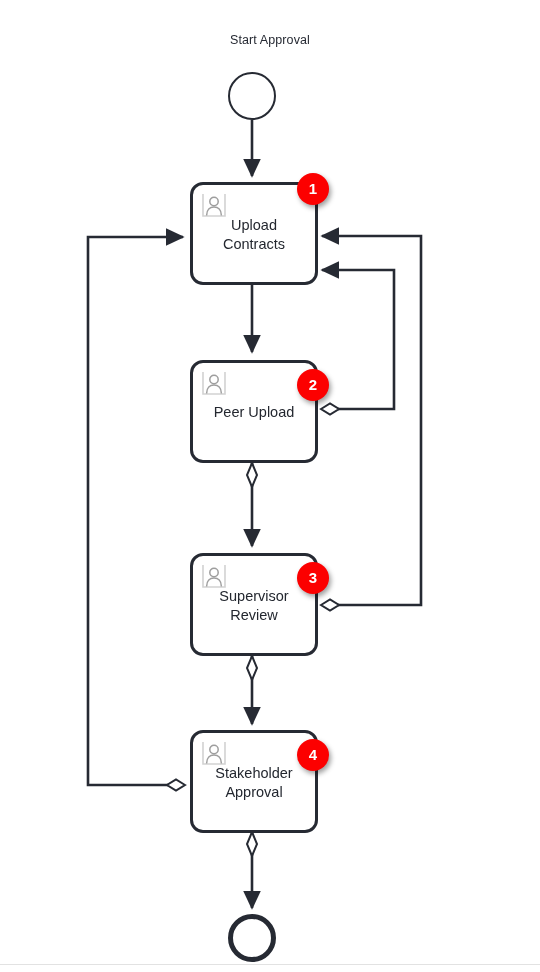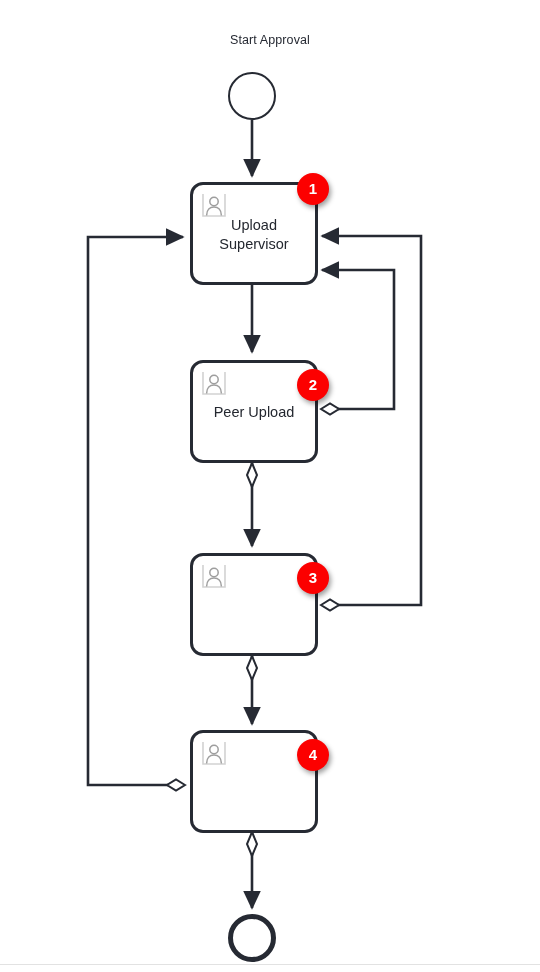--- a/index.html
+++ b/index.html
@@ -152,21 +152,21 @@
 
   <div class="task" style="left:190px; top:182px; width:128px; height:103px;">
     <span class="task-icon">
       <svg viewBox="0 0 26 26" width="26" height="26">
         <path d="M2 2 L2 24 L24 24 L24 2" fill="none" stroke="#d2d2d2" stroke-width="1.6"></path>
         <circle cx="13" cy="9.5" r="4.2" fill="none" stroke="#9e9e9e" stroke-width="1.5"></circle>
         <path d="M5.6 23.5 C5.6 17.6 9 15 13 15 C17 15 20.4 17.6 20.4 23.5" fill="none" stroke="#9e9e9e" stroke-width="1.5"></path>
       </svg>
     </span>
     <div class="task-label">Upload
-Supervisor</div>
+Contracts</div>
     <div class="badge" style="right:-14px; top:-12px;">1</div>
   </div>
 
   <div class="task" style="left:190px; top:360px; width:128px; height:103px;">
     <span class="task-icon">
       <svg viewBox="0 0 26 26" width="26" height="26">
         <path d="M2 2 L2 24 L24 24 L24 2" fill="none" stroke="#d2d2d2" stroke-width="1.6"></path>
         <circle cx="13" cy="9.5" r="4.2" fill="none" stroke="#9e9e9e" stroke-width="1.5"></circle>
         <path d="M5.6 23.5 C5.6 17.6 9 15 13 15 C17 15 20.4 17.6 20.4 23.5" fill="none" stroke="#9e9e9e" stroke-width="1.5"></path>
       </svg>
@@ -176,30 +176,34 @@
   </div>
 
   <div class="task" style="left:190px; top:553px; width:128px; height:103px;">
     <span class="task-icon">
       <svg viewBox="0 0 26 26" width="26" height="26">
         <path d="M2 2 L2 24 L24 24 L24 2" fill="none" stroke="#d2d2d2" stroke-width="1.6"></path>
         <circle cx="13" cy="9.5" r="4.2" fill="none" stroke="#9e9e9e" stroke-width="1.5"></circle>
         <path d="M5.6 23.5 C5.6 17.6 9 15 13 15 C17 15 20.4 17.6 20.4 23.5" fill="none" stroke="#9e9e9e" stroke-width="1.5"></path>
       </svg>
     </span>
+    <div class="task-label">Supervisor
+Review</div>
     <div class="badge" style="right:-14px; top:6px;">3</div>
   </div>
 
   <div class="task" style="left:190px; top:730px; width:128px; height:103px;">
     <span class="task-icon">
       <svg viewBox="0 0 26 26" width="26" height="26">
         <path d="M2 2 L2 24 L24 24 L24 2" fill="none" stroke="#d2d2d2" stroke-width="1.6"></path>
         <circle cx="13" cy="9.5" r="4.2" fill="none" stroke="#9e9e9e" stroke-width="1.5"></circle>
         <path d="M5.6 23.5 C5.6 17.6 9 15 13 15 C17 15 20.4 17.6 20.4 23.5" fill="none" stroke="#9e9e9e" stroke-width="1.5"></path>
       </svg>
     </span>
+    <div class="task-label">Stakeholder
+Approval</div>
     <div class="badge" style="right:-14px; top:6px;">4</div>
   </div>
 
   <div class="event end" style="left:228px; top:914px; width:48px; height:48px;"></div>
 
   <div class="page-rule"></div>
 </div>
 
 </body></html>

